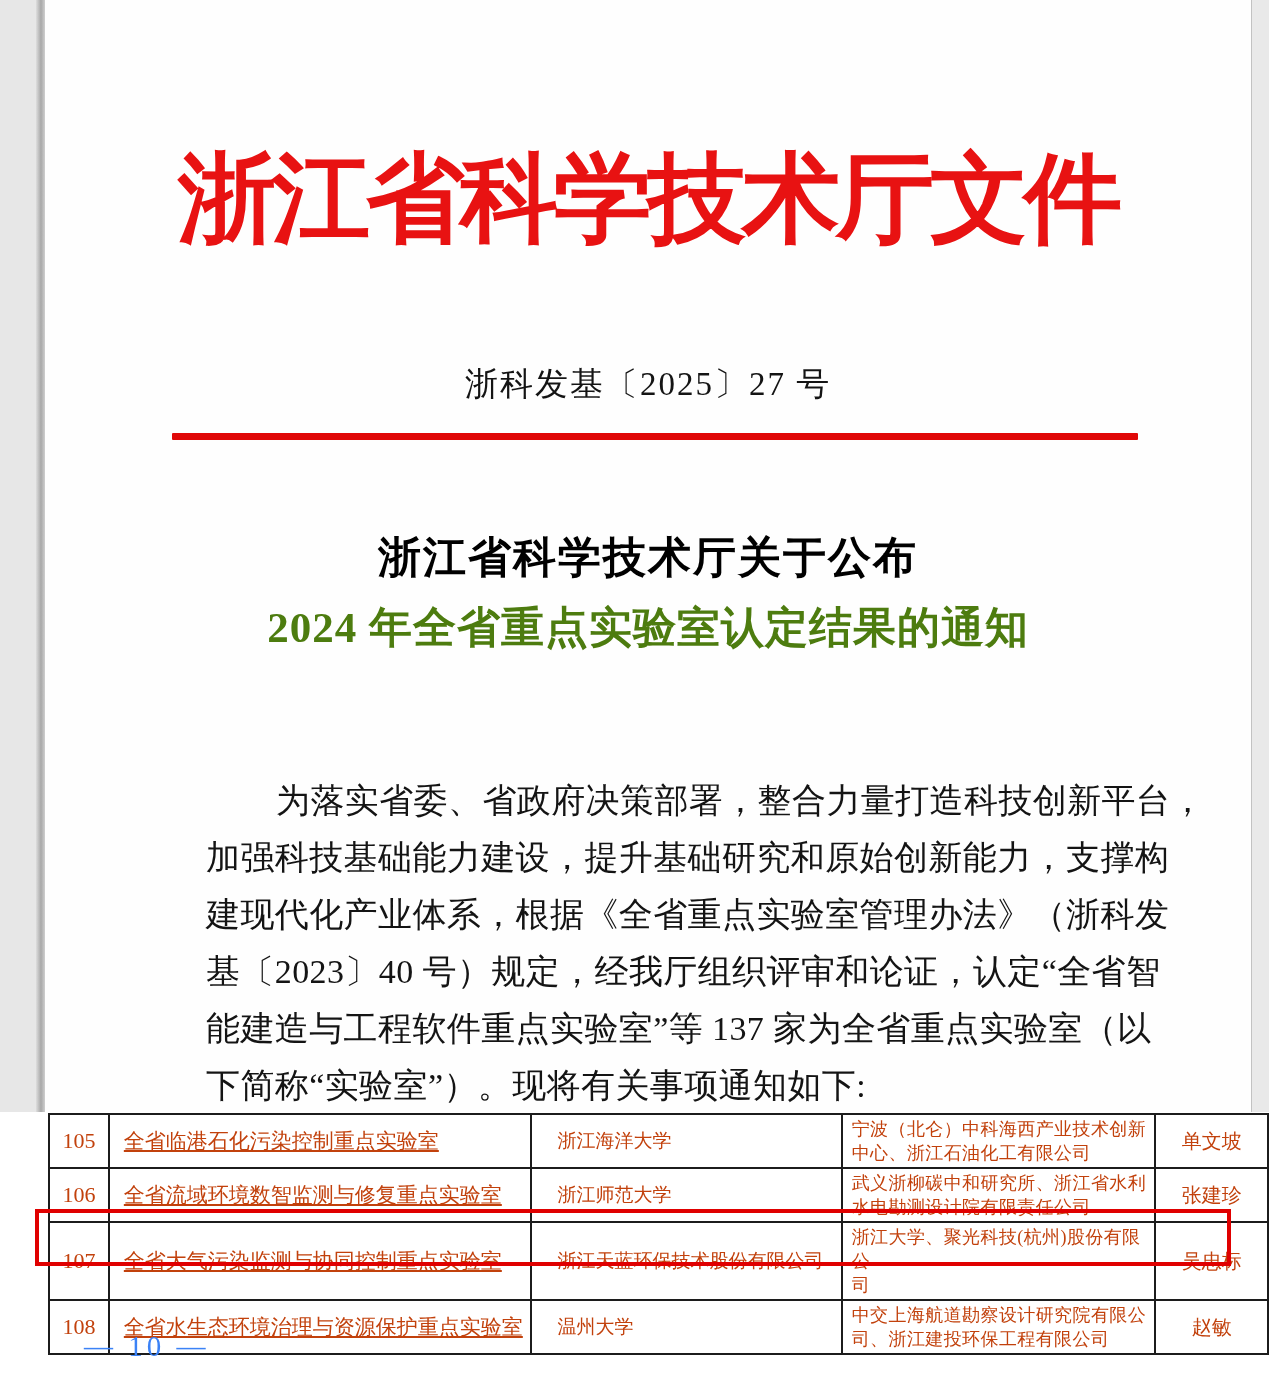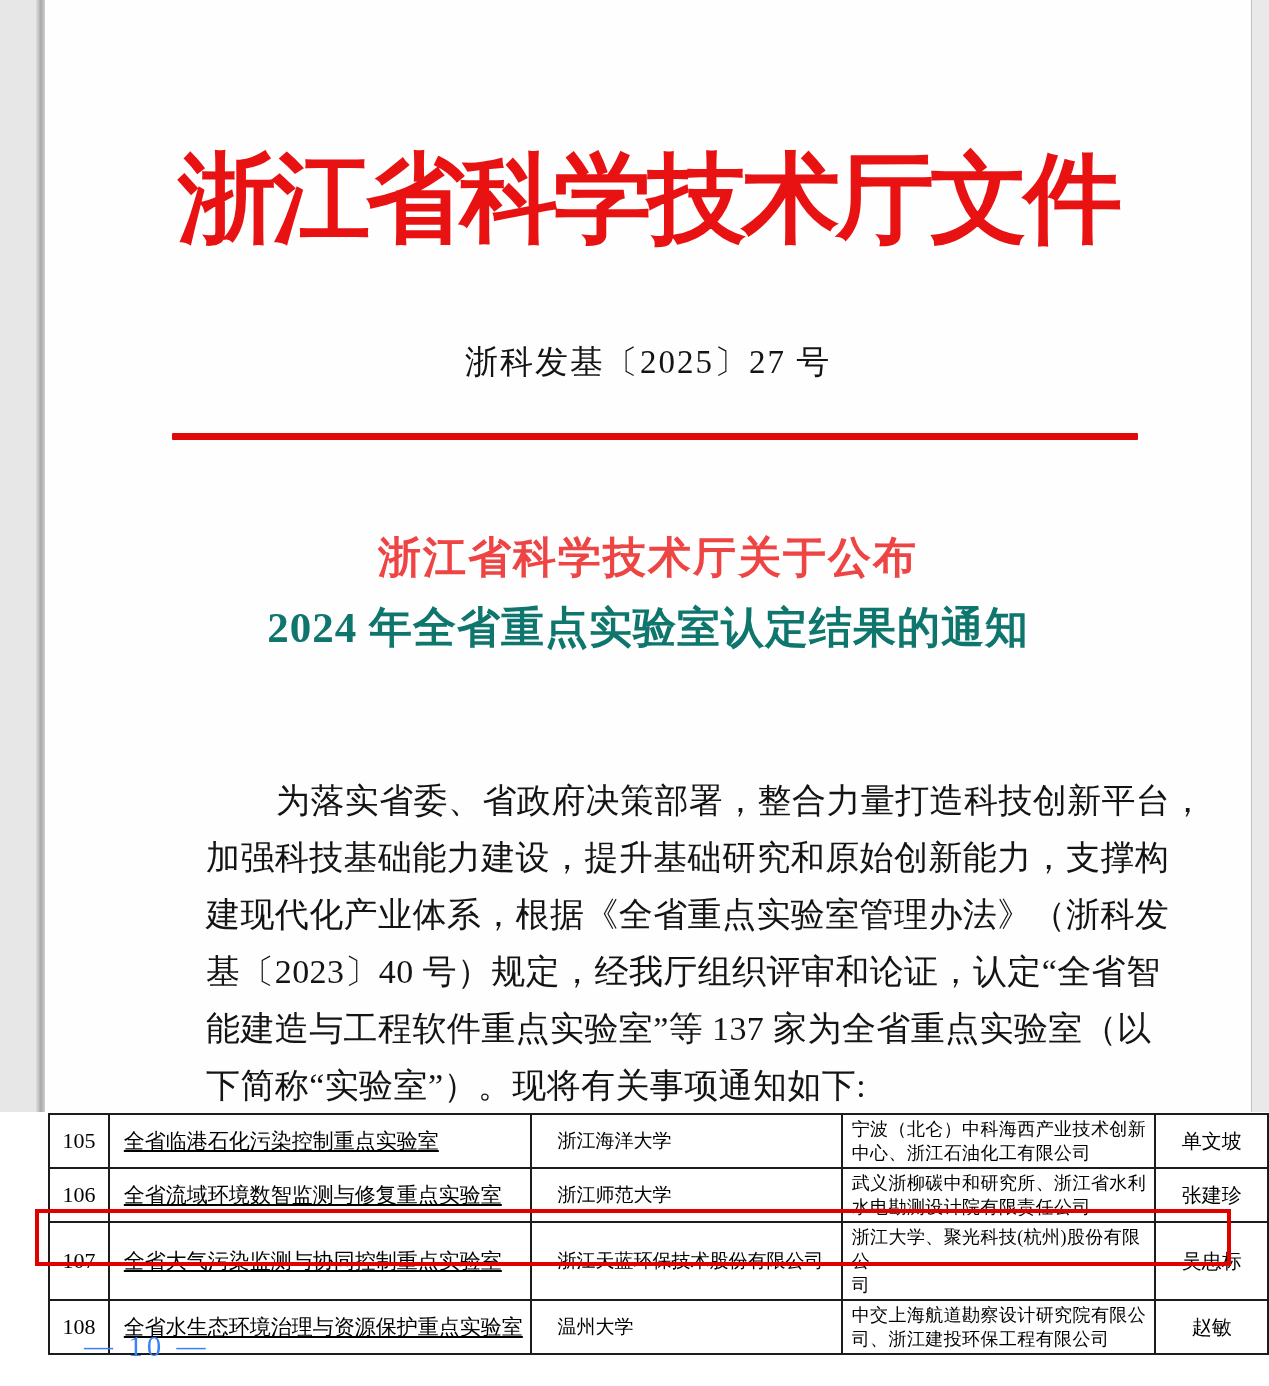--- a/index.html
+++ b/index.html
@@ -31,34 +31,34 @@
     position:absolute;left:45px;top:0;width:1206px;height:1112px;background:#fefefe;
   }
   .agency-header{
     position:absolute;left:0;top:138px;width:100%;
     text-align:center;
     font-size:98px;font-weight:bold;letter-spacing:-4px;
     color:#e81212;line-height:1.25;
     font-family:"Liberation Serif","DejaVu Serif",serif;
   }
   .doc-number{
-    position:absolute;left:0;top:340px;width:100%;
+    position:absolute;left:0;top:362px;width:100%;
     text-align:center;font-size:33px;color:#141414;letter-spacing:2px;
   }
   .red-rule{
     position:absolute;left:127px;top:433px;width:966px;height:7px;
     background:#e00808;border-radius:1px;
   }
   .notice-title-1{
     position:absolute;left:0;top:529px;width:100%;text-align:center;
-    font-size:43px;font-weight:bold;color:#ef4444;letter-spacing:2px;
+    font-size:43px;font-weight:bold;color:#000000;letter-spacing:2px;
   }
   .notice-title-2{
     position:absolute;left:0;top:599px;width:100%;text-align:center;
-    font-size:43px;font-weight:bold;color:#0f766e;letter-spacing:1px;
+    font-size:43px;font-weight:bold;color:#4d7c0f;letter-spacing:1px;
   }
   .salutation{
     position:absolute;left:161px;top:714px;
     font-size:34px;color:#141414;letter-spacing:1px;
   }
   .body-text{
     position:absolute;left:161px;top:772px;width:945px;
     font-size:34px;color:#141414;line-height:57px;letter-spacing:0.4px;
   }
   .body-text .line{white-space:nowrap;}
@@ -67,21 +67,21 @@
   .bottom-section{
     position:absolute;left:0;top:1112px;width:1269px;height:274px;background:#ffffff;
   }
   table.lab-table{
     position:absolute;left:48px;top:1px;
     border-collapse:collapse;table-layout:fixed;
     font-family:"Liberation Serif","DejaVu Serif",serif;
   }
   table.lab-table td{
     border:2px solid #1c1c1c;
-    color:#000000;vertical-align:middle;
+    color:#c2410c;vertical-align:middle;
     overflow:hidden;
   }
   td.c-no{width:57px;text-align:center;font-size:22px;}
   td.c-lab{width:405px;font-size:21px;padding-left:14px;white-space:nowrap;text-decoration:underline;}
   td.c-host{width:283px;font-size:19px;padding-left:26px;white-space:nowrap;}
   td.c-partner{
     width:310px;font-size:18px;letter-spacing:0.4px;
     padding:2px 6px 2px 9px;line-height:24px;white-space:pre-line;
   }
   td.c-director{width:113px;text-align:center;font-size:20px;}

